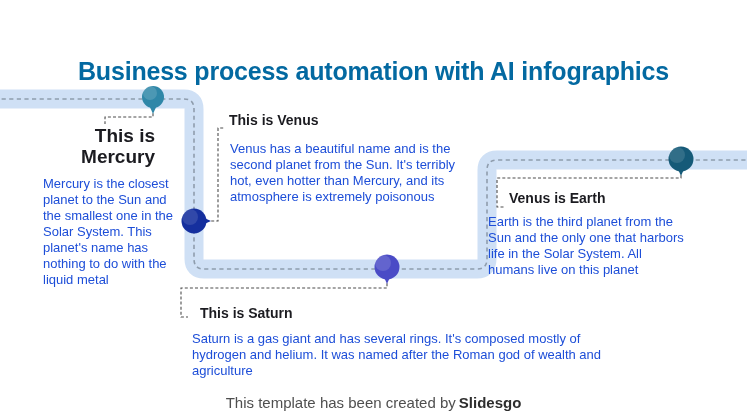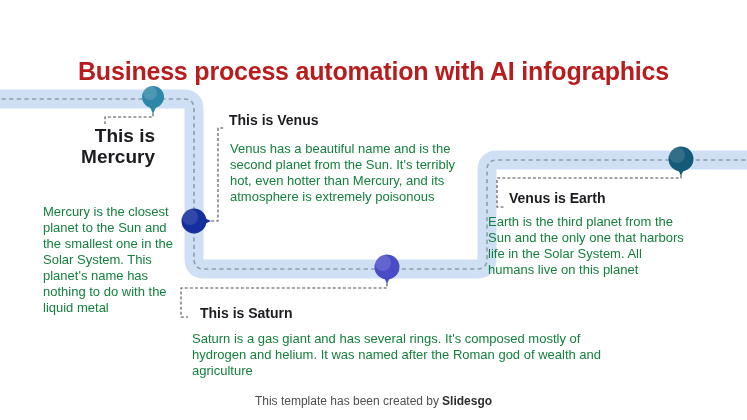--- a/index.html
+++ b/index.html
@@ -7,44 +7,44 @@
     width: 747px; height: 420px;
     background: #ffffff;
     position: relative;
     overflow: hidden;
     font-family: "Liberation Sans", sans-serif;
   }
   .layer { position: absolute; left: 0; top: 0; width: 747px; height: 420px; }
   .title {
     position: absolute; left: 0; right: 0; top: 40px;
     text-align: center;
-    font-size: 25px; font-weight: 700; color: #b91c1c;
+    font-size: 25px; font-weight: 700; color: #0369a1;
     letter-spacing: -0.2px;
   }
   .step-heading {
     position: absolute;
     font-weight: 700; color: #1b1b20;
     font-size: 14px; line-height: 1.12;
   }
   .step-body {
     position: absolute;
-    font-size: 13px; line-height: 16px; color: #15803d;
+    font-size: 13px; line-height: 16px; color: #1d4ed8;
   }
   .h-mercury { left: 43px; top: 125px; width: 112px; font-size: 19px; text-align: right; }
-  .b-mercury { left: 43px; top: 176px; width: 136px; margin-top: 28px; }
+  .b-mercury { left: 43px; top: 176px; width: 136px; }
   .h-venus   { left: 229px; top: 113px; }
   .b-venus   { left: 230px; top: 141px; width: 230px; }
   .h-earth   { left: 509px; top: 191px; }
   .b-earth   { left: 488px; top: 214px; width: 198px; }
   .h-saturn  { left: 200px; top: 306px; }
   .b-saturn  { left: 192px; top: 331px; width: 432px; }
   .footer {
     position: absolute; left: 0; right: 0; top: 394px;
     text-align: center;
-    font-size: 12px; color: #4f4f4f;
+    font-size: 15px; color: #4f4f4f;
   }
   .footer b { margin-left: 3px; color: #2e2e2e; }
 </style>
 </head>
 <body>
 
 <svg class="layer" viewBox="0 0 747 420">
 
   <path d="M -6 99 H 184 Q 194 99 194 109 V 259 Q 194 269 204 269 H 477 Q 487 269 487 259 V 170 Q 487 160 497 160 H 753" fill="none" stroke-width="19" stroke-linejoin="round" stroke="#cfe0f5"></path>
 

